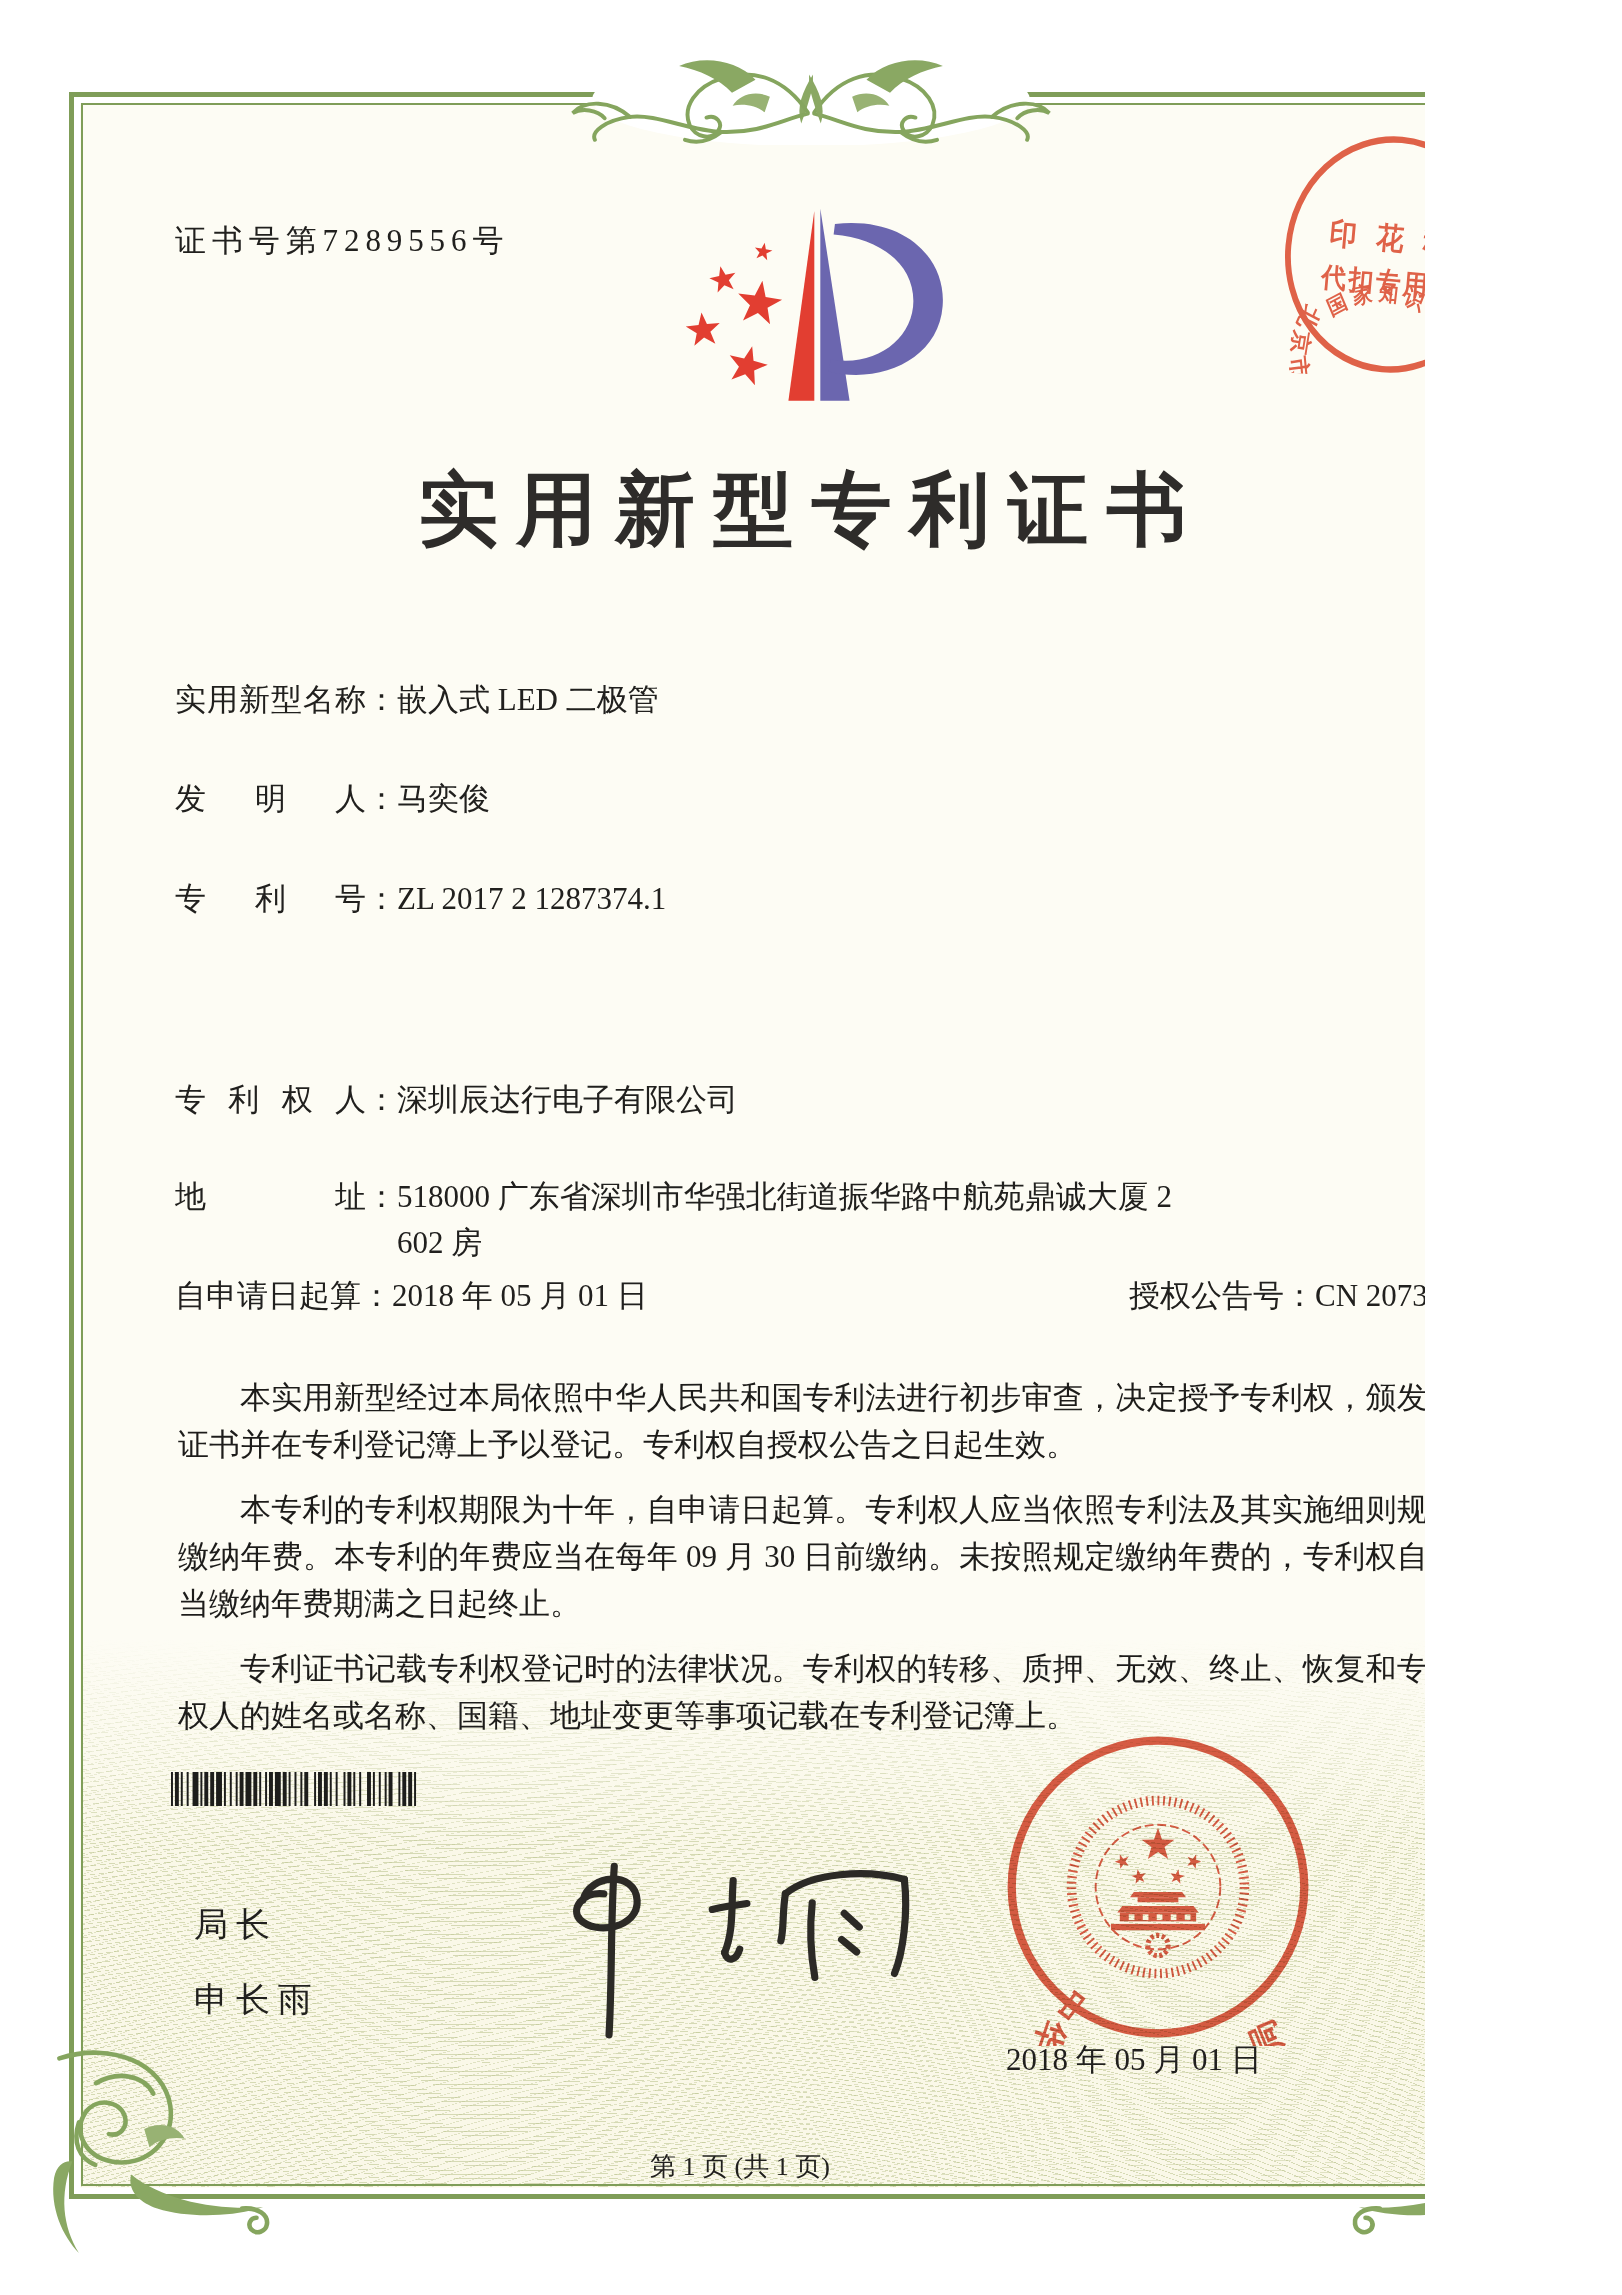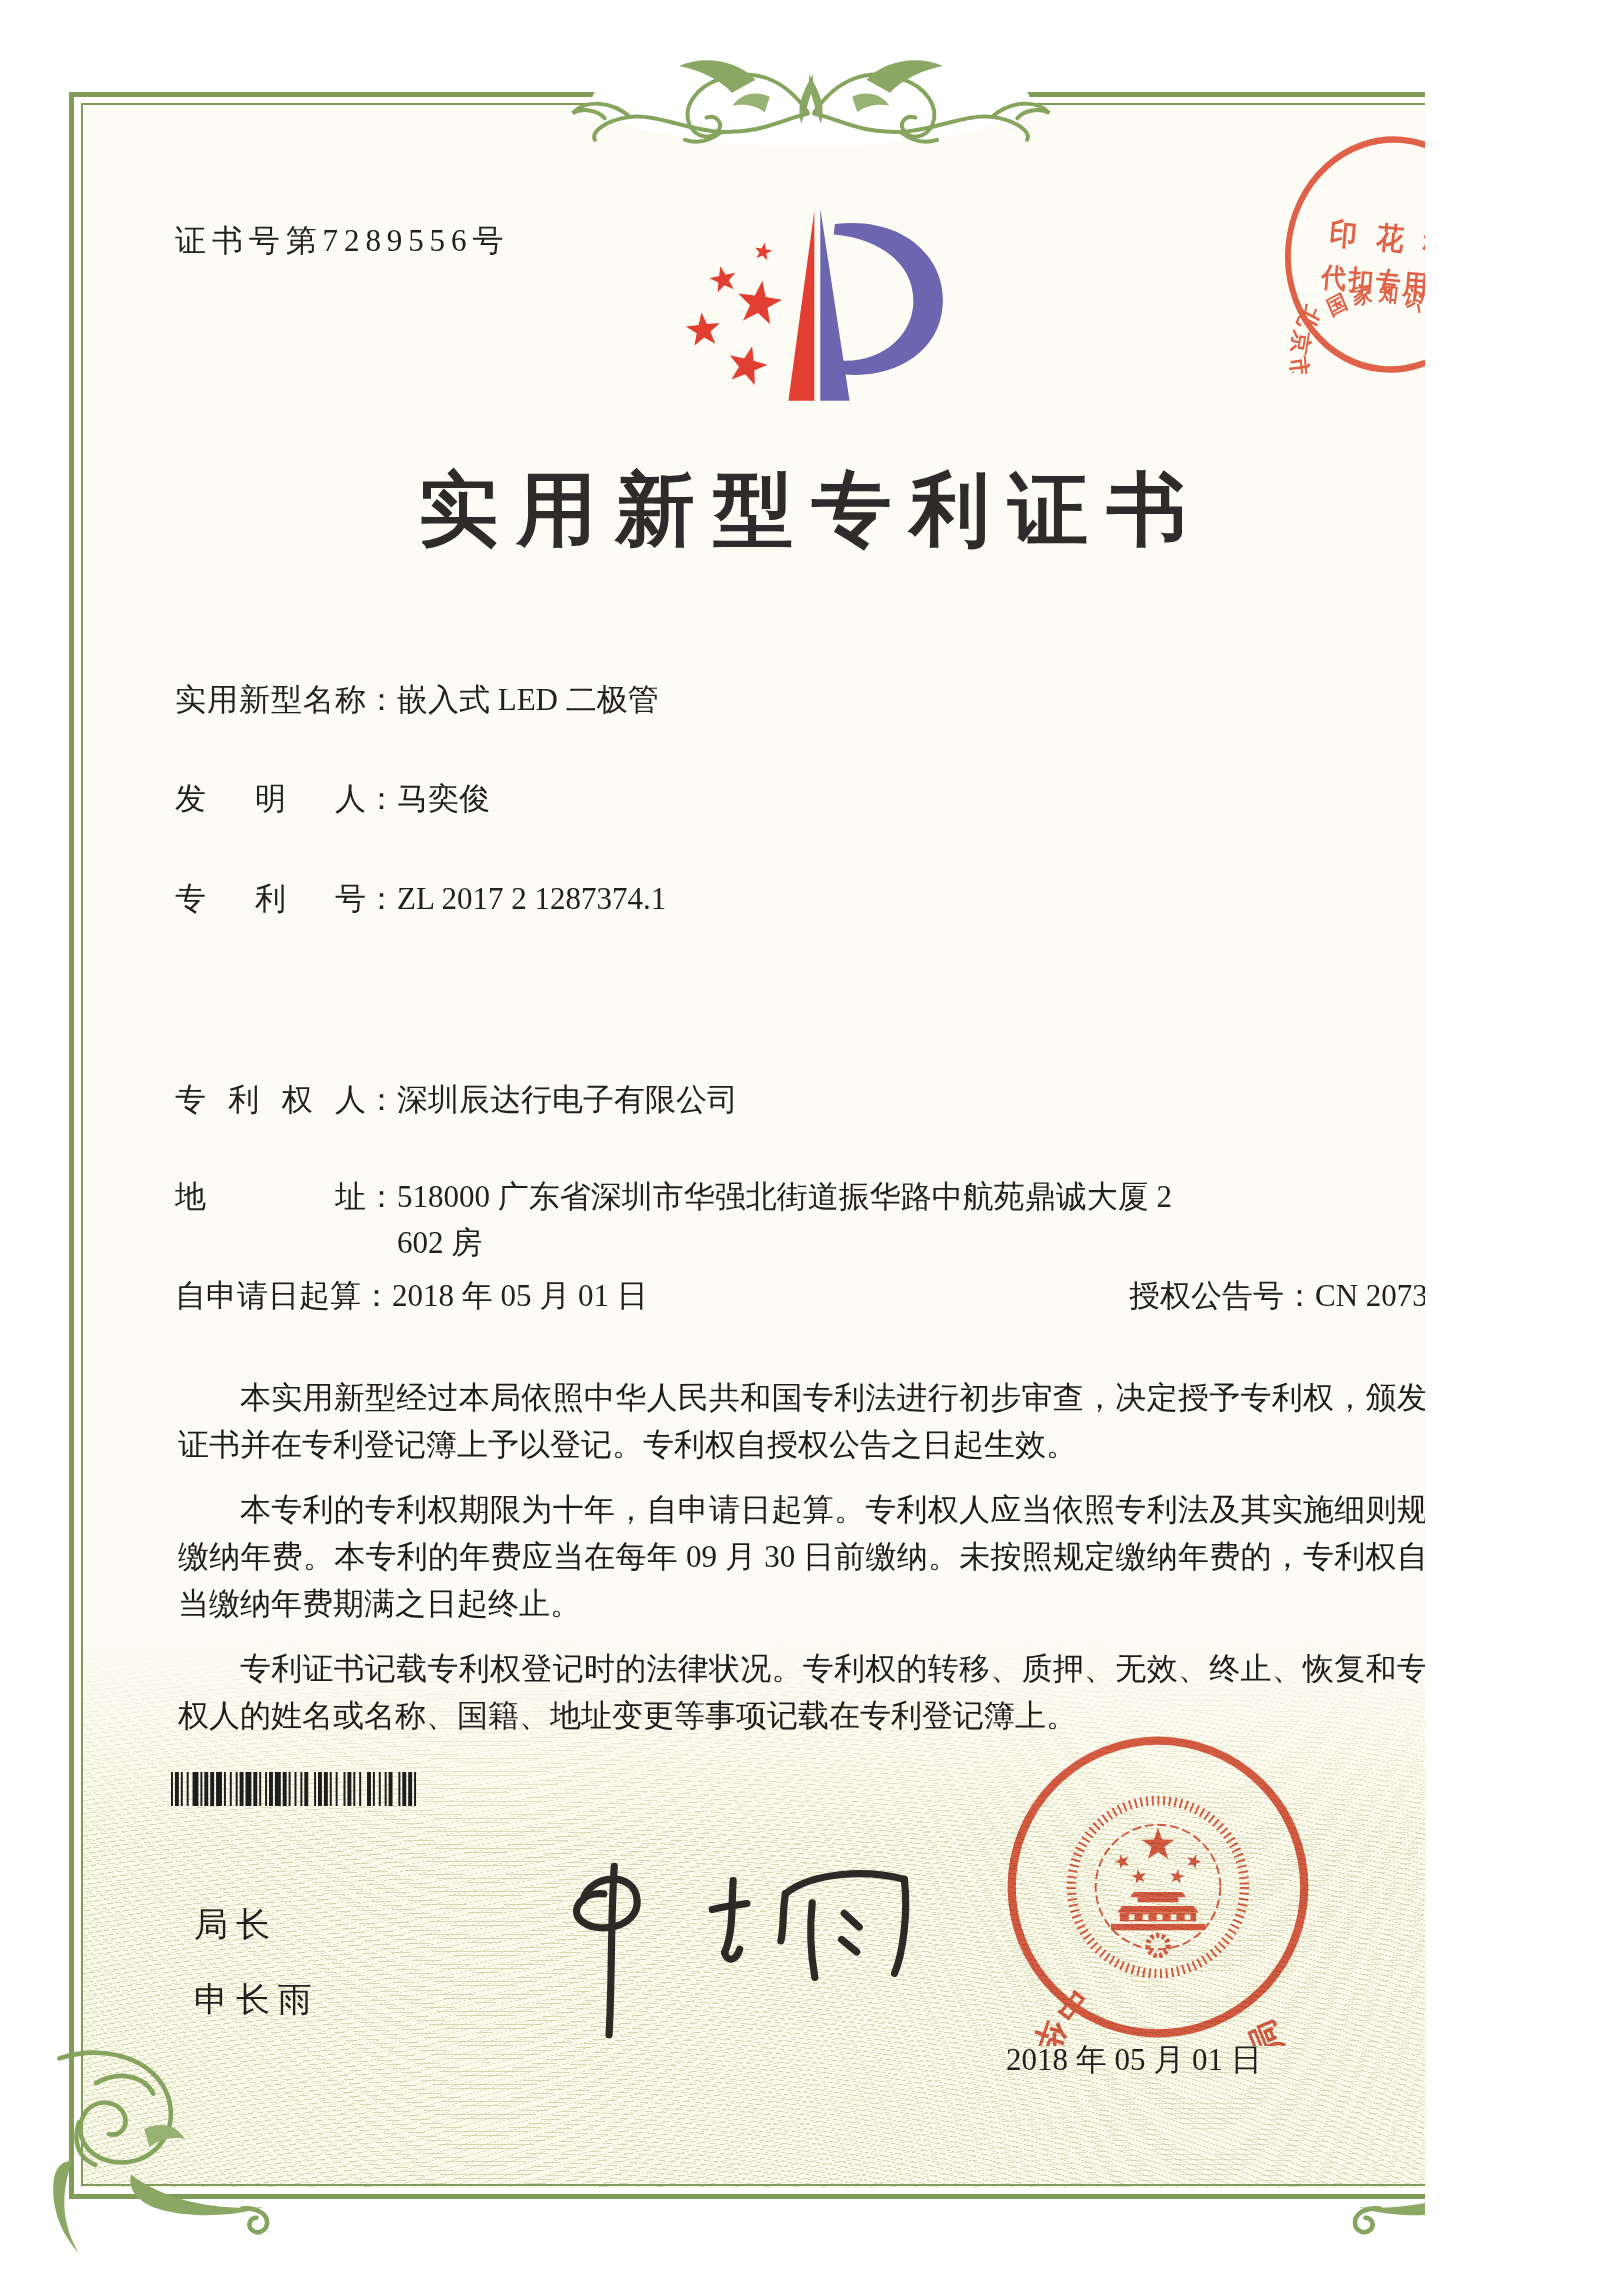--- a/index.html
+++ b/index.html
@@ -213,20 +213,21 @@
         <rect x="-2" y="43" width="9" height="9"></rect>
           <rect x="20" y="43" width="9" height="9"></rect>
         <rect x="42" y="43" width="9" height="9"></rect>
       </g>
       <circle cy="92" r="16" fill="none" stroke="#d6503a" stroke-width="8" stroke-dasharray="5 4"></circle>
     </g>
   </svg>
 
   <div class="date">2018 年 05 月 01 日</div>
 
+  <div class="footer">第 1 页 (共 1 页)</div>
 
   <svg class="abs stamp-wrap" style="left:1271px;top:128px;transform:rotate(5deg);" width="242" height="253" viewBox="-175 -182 350 364">
     <g transform="scale(0.94,1.04)">
       <circle r="160" fill="none" stroke="#e05a41" stroke-width="9"></circle>
       <path id="taxTop" d="M -120 74 A 140 140 0 1 0 120 74" fill="none"></path>
       <path id="taxBottom" d="M -92 100 A 136 136 0 0 1 92 100" fill="none"></path>
       <text font-size="33" font-weight="700" letter-spacing="6" fill="#e05a41">
         <textPath href="#taxTop" startOffset="6">北京市海淀区地方税务局</textPath>
       </text>
       <text font-size="30" font-weight="700" letter-spacing="8" fill="#e05a41">

